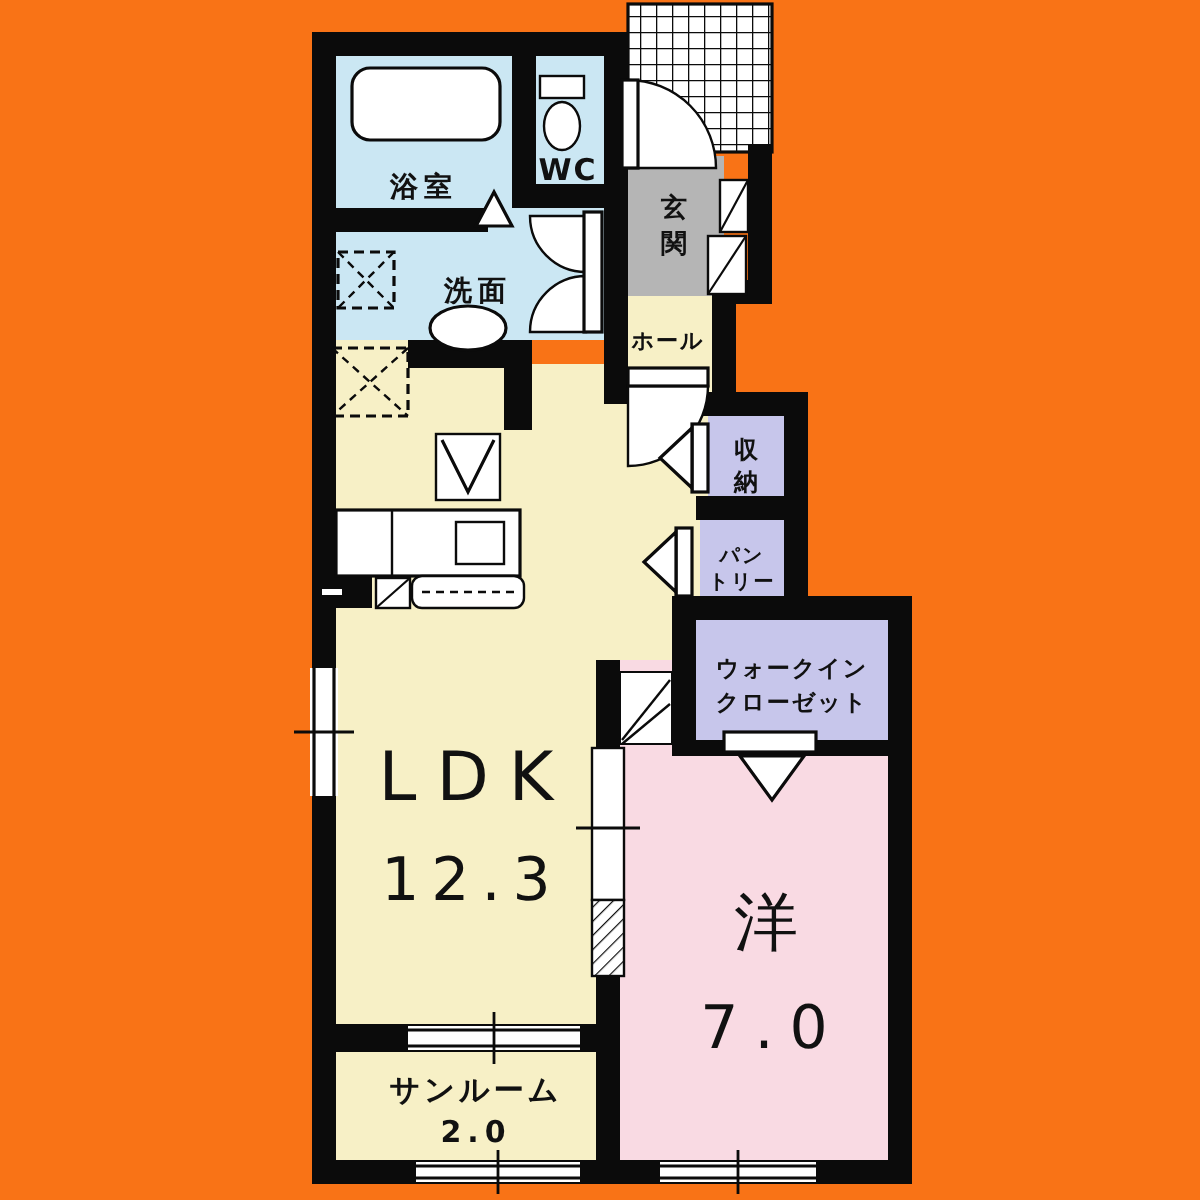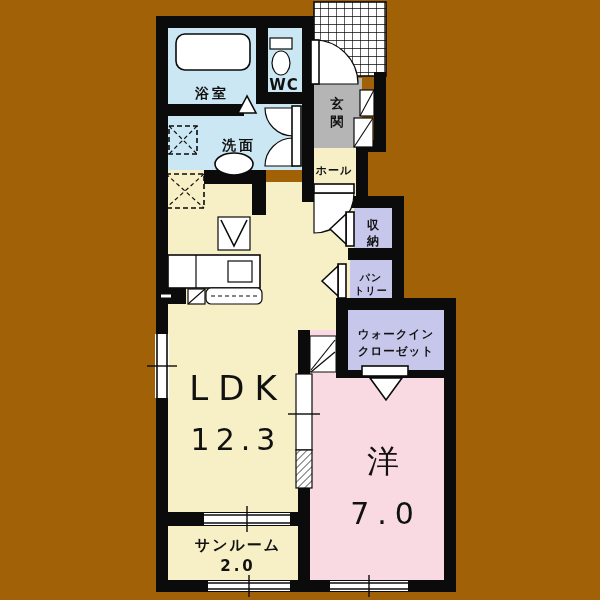--- a/index.html
+++ b/index.html
@@ -1,16 +1,16 @@
 <!DOCTYPE html>
 <html><head>
 <meta charset="utf-8">
 <style>
   html,body{margin:0;padding:0;background:#ffffff;width:600px;height:600px;overflow:hidden;}
-  #stage{position:relative;width:600px;height:600px;background:#a16207;
+  #stage{position:relative;width:600px;height:600px;background:#f97316;
          font-family:"DejaVu Sans","Liberation Sans",sans-serif;}
   svg{display:block;}
   text{fill:#111111;font-family:"DejaVu Sans","Liberation Sans",sans-serif;}
   .lbl-s{font-size:14px;font-weight:600;letter-spacing:3px;}
   .lbl-xs{font-size:11px;font-weight:600;letter-spacing:1px;}
   .lbl-v{font-size:13px;font-weight:600;}
   .lbl-big{font-size:34px;font-weight:500;letter-spacing:10px;}
   .lbl-num{font-size:30px;font-weight:500;letter-spacing:6px;}
   .wall{fill:#0b0b0b;}
   .fix{fill:#ffffff;stroke:#0b0b0b;stroke-width:1.6;}

